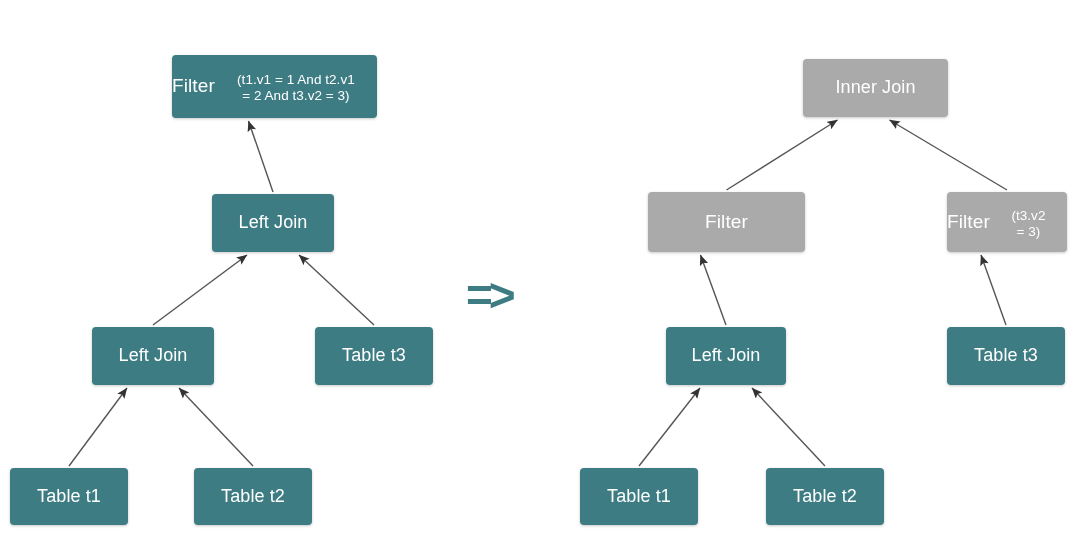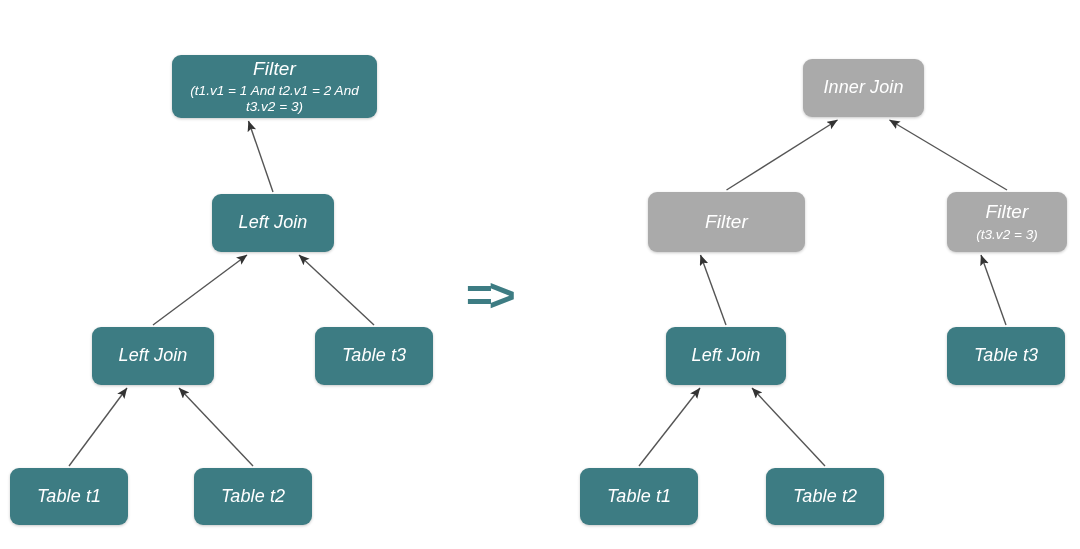--- a/index.html
+++ b/index.html
@@ -21,31 +21,30 @@
     position: absolute;
     left: 0;
     top: 0;
     width: 1080px;
     height: 549px;
     pointer-events: none;
   }
   .node {
     position: absolute;
     box-sizing: border-box;
-    border-radius: 9px;
+    border-radius: 4px;
     display: flex;
-    flex-direction: column;
+    flex-direction: row;
     align-items: center;
     justify-content: center;
     text-align: center;
     color: #ffffff;
     box-shadow: 0 1px 3px rgba(0,0,0,0.22);
     line-height: 1.18;
     user-select: none;
-    font-style: italic;
   }
   .node.teal { background: #3d7c83; }
   .node.gray { background: #aaaaaa; }
   .node-title {
     font-size: 19px;
     letter-spacing: 0.1px;
   }
   .node-sub {
     font-size: 13.5px;
     margin-top: 3px;
@@ -107,21 +106,21 @@
         <div class="node-title">Table t3</div>
       </div>
       <div class="node teal compact" style="left: 10px; top: 468px; width: 118px; height: 57px;">
         <div class="node-title">Table t1</div>
       </div>
       <div class="node teal compact" style="left: 194px; top: 468px; width: 118px; height: 57px;">
         <div class="node-title">Table t2</div>
       </div>
     </div>
   <div id="nodes-right">
-      <div class="node gray compact" style="left: 803px; top: 59px; width: 121px; height: 58px;">
+      <div class="node gray compact" style="left: 803px; top: 59px; width: 145px; height: 58px;">
         <div class="node-title">Inner Join</div>
       </div>
       <div class="node gray" style="left: 648px; top: 192px; width: 157px; height: 60px;">
         <div class="node-title">Filter</div>
       </div>
       <div class="node gray" style="left: 947px; top: 192px; width: 120px; height: 60px;">
         <div class="node-title">Filter</div>
         <div class="node-sub">(t3.v2 = 3)</div>
       </div>
       <div class="node teal compact" style="left: 666px; top: 327px; width: 120px; height: 58px;">

